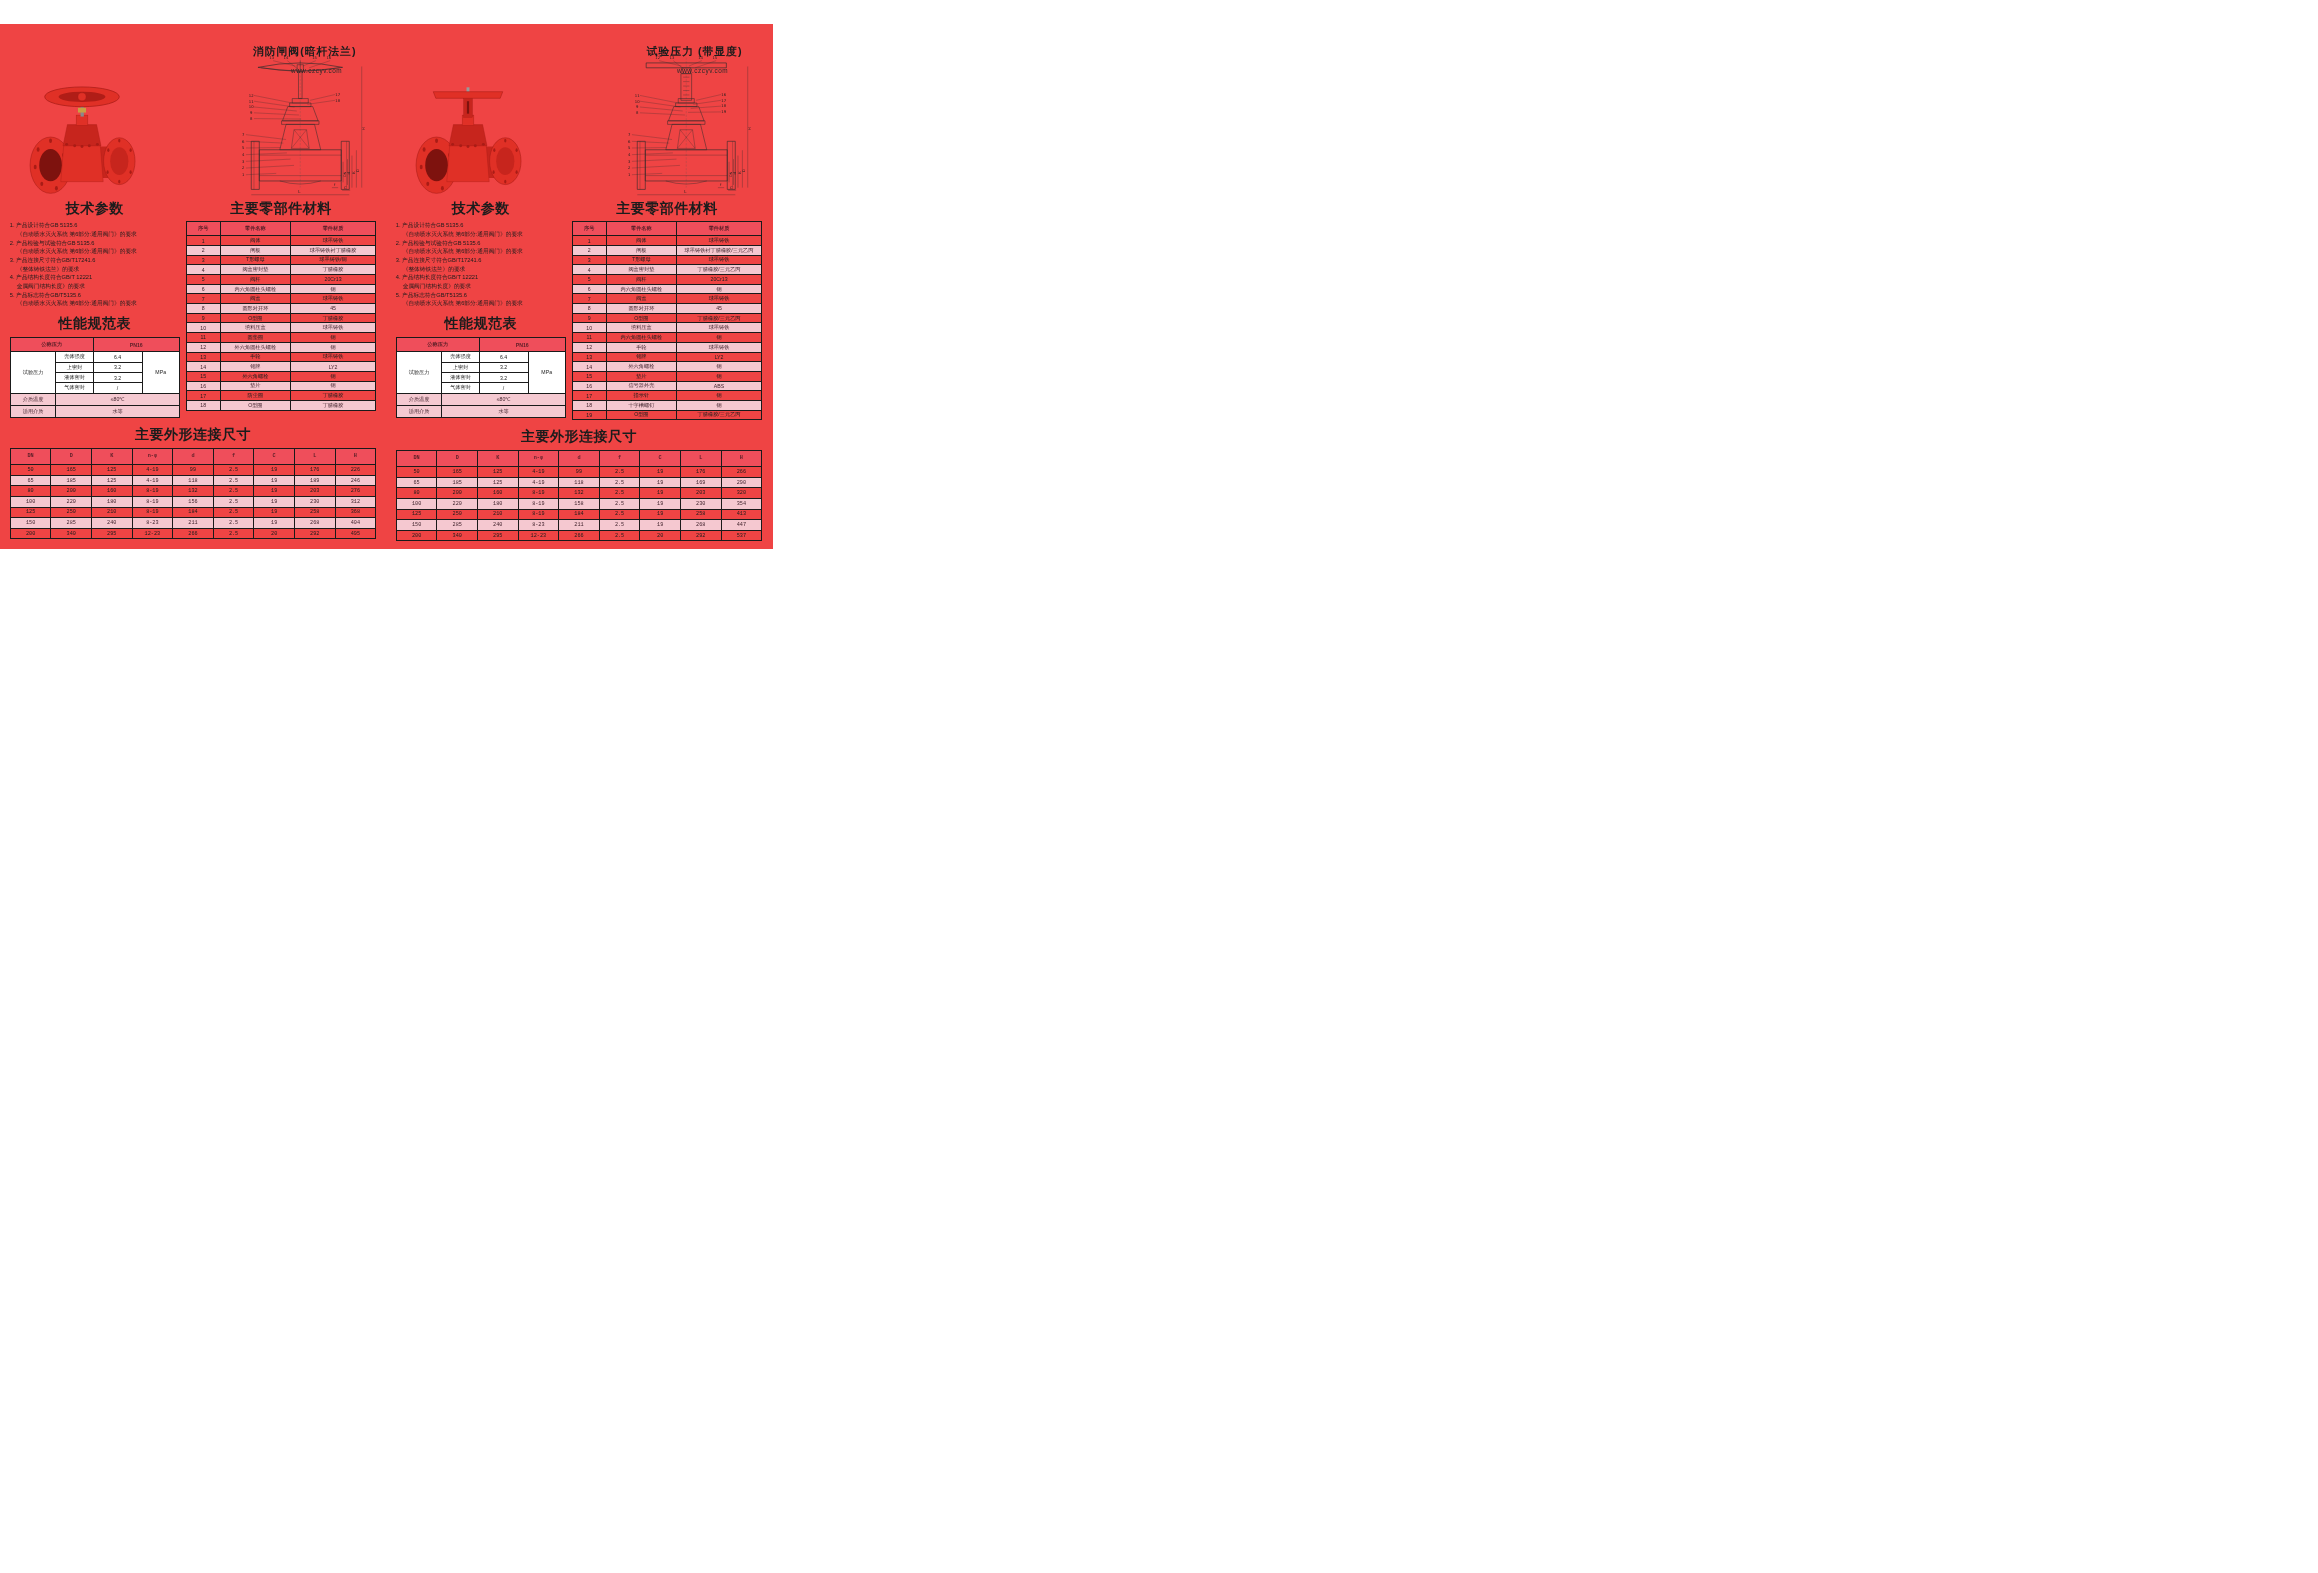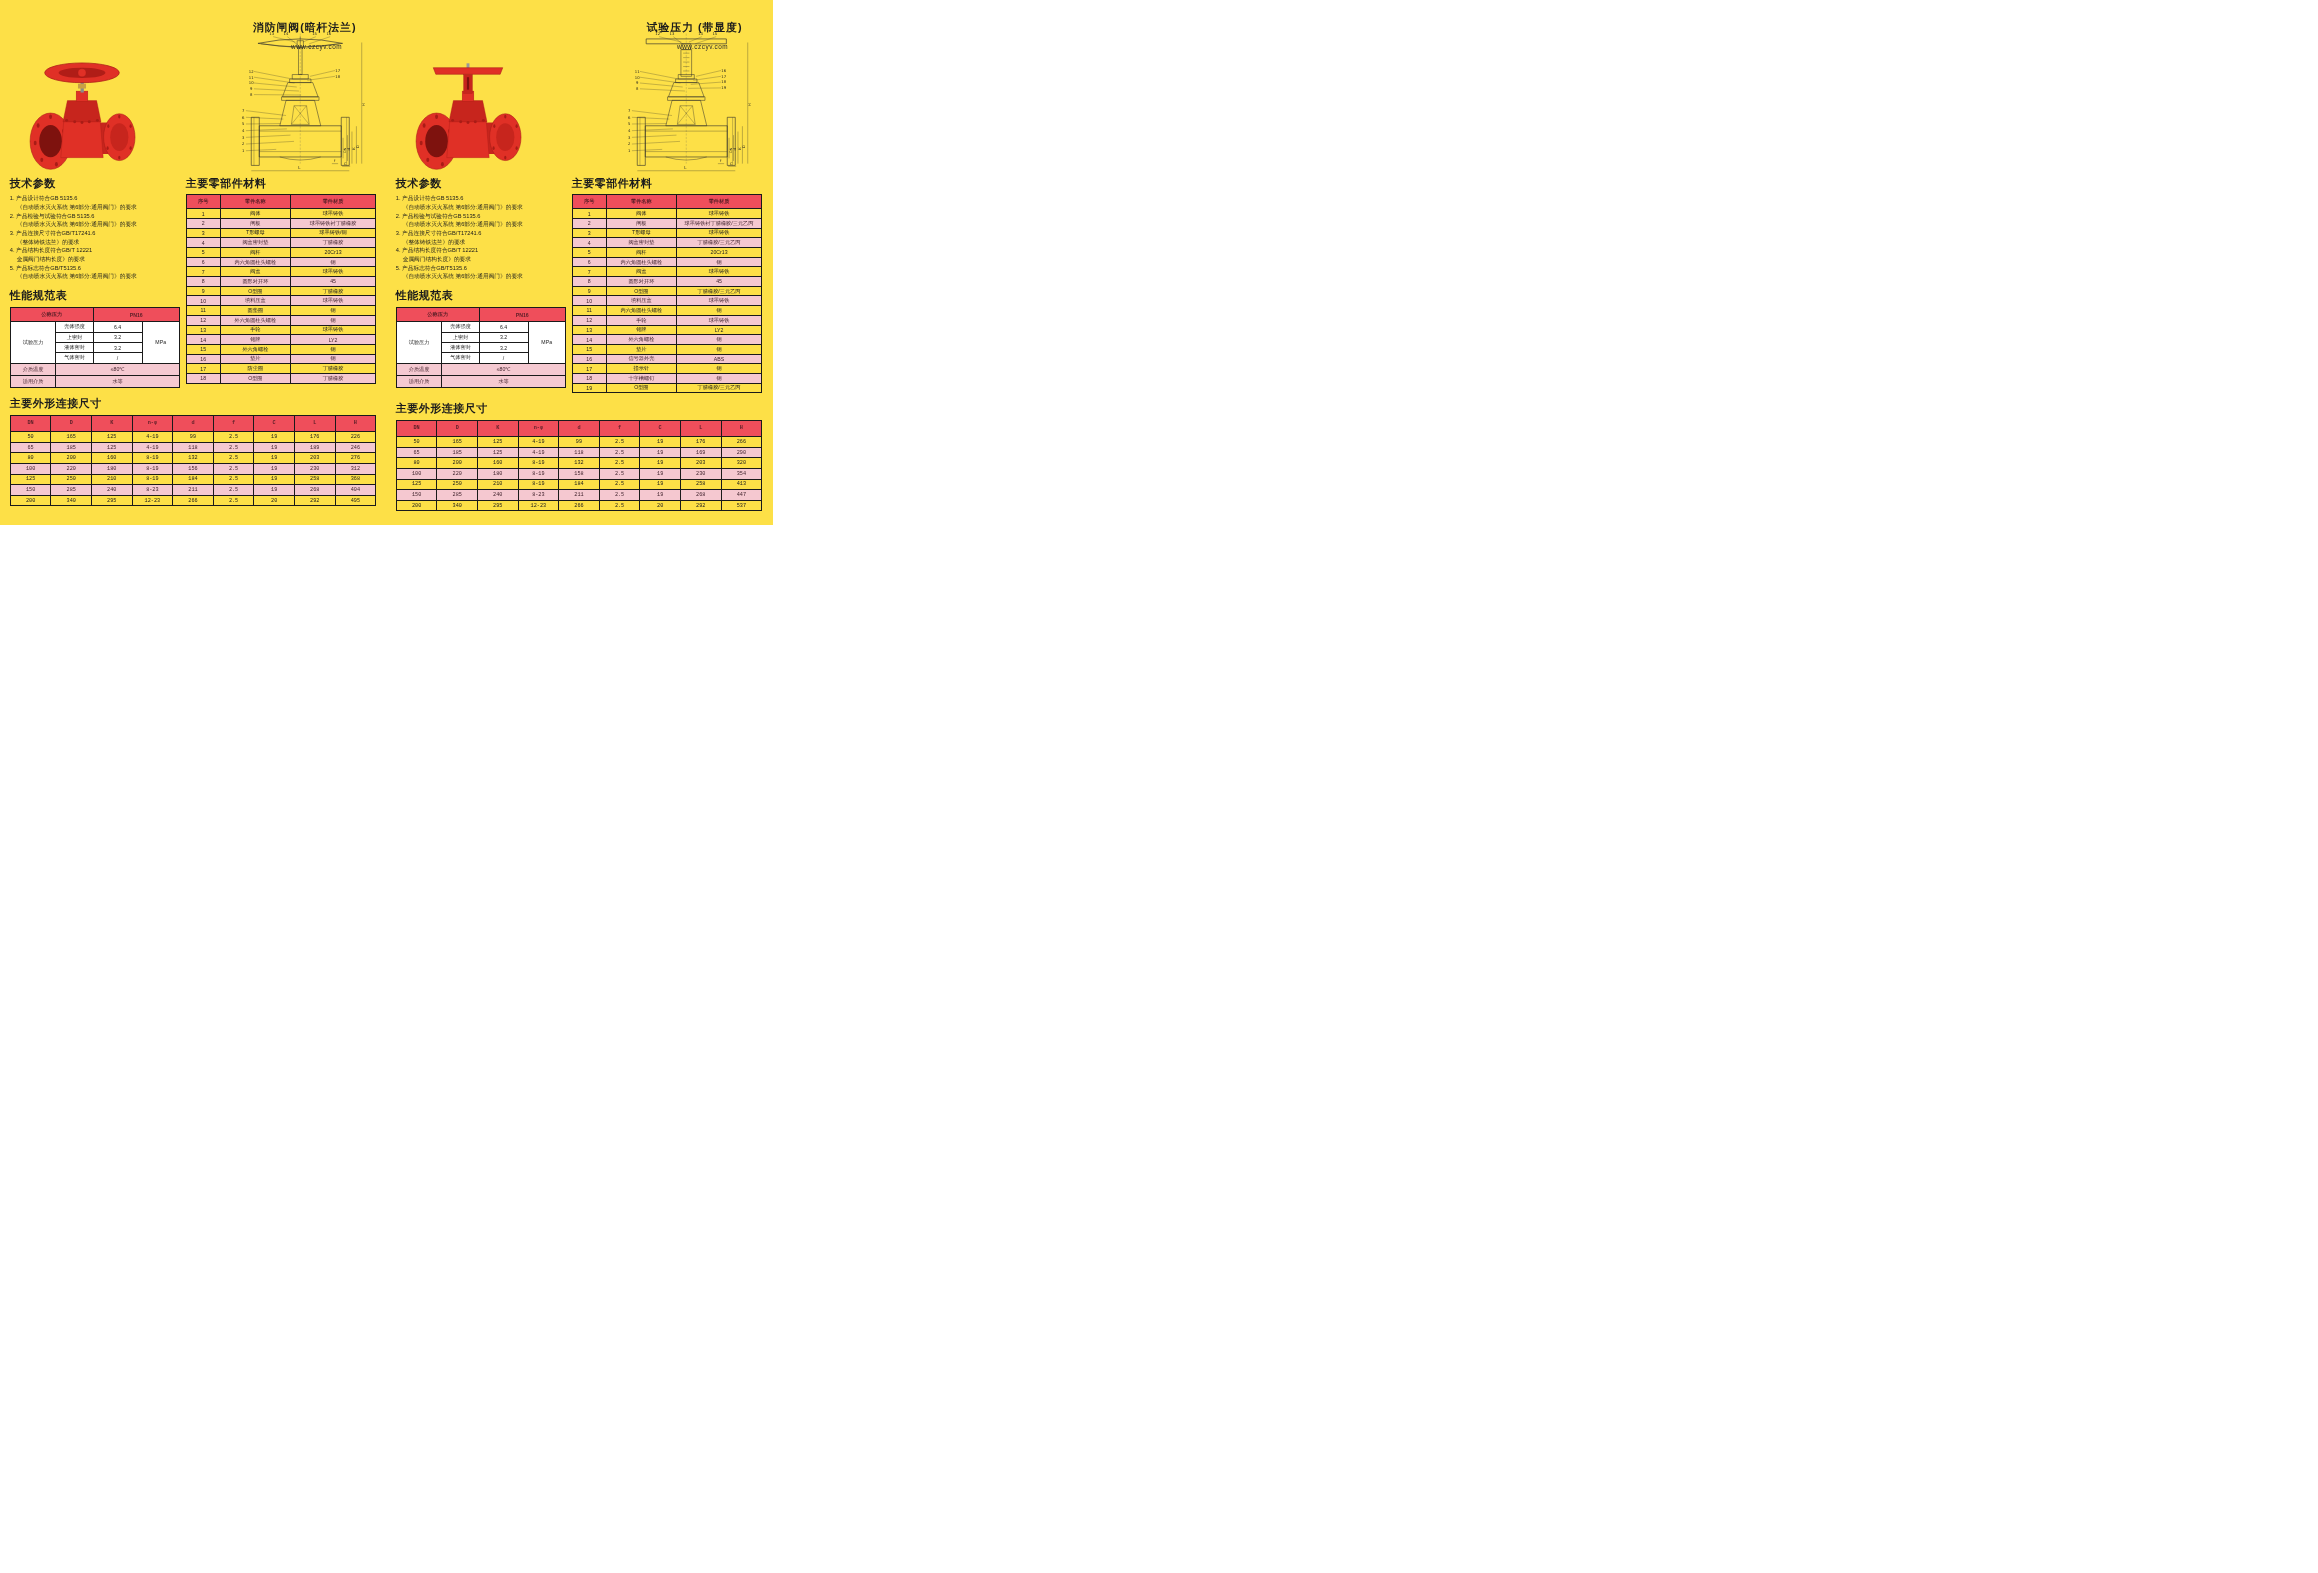--- a/index.html
+++ b/index.html
@@ -1,27 +1,27 @@
 <!DOCTYPE html>
 <html style="font-size:7.9px"><head>
 <meta charset="utf-8">
 <style>
   html,body{margin:0;padding:0;background:#ffffff;}
   body{font-family:"Liberation Sans",sans-serif;color:#1c1c1c;}
-  .sheet{width:773px;height:525px;background:#fde047;display:flex;overflow:hidden;}
+  .sheet{width:773px;height:525px;background:#ef4444;display:flex;overflow:hidden;margin-top:24px;}
   .page{width:386px;box-sizing:border-box;padding:6.9px 9.8px 4.9px 9.8px;position:relative;}
   .title{font-size:10.8px;font-weight:bold;text-align:right;padding-right:19.7px;letter-spacing:1px;margin-top:13.8px;}
   .site{font-size:6.4px;text-align:right;padding-right:34px;margin-top:7.9px;color:#2b2b2b;letter-spacing:0.5px;}
   .figs{position:relative;height:124px;}
   .photo{position:absolute;left:16.7px;top:6.9px;width:112px;height:117px;}
   .diagram{position:absolute;right:0px;top:-19.7px;width:147px;height:147px;}
   .cols{display:flex;gap:5.9px;margin-top:1px;}
   .col-l{width:170px;flex:none;}
   .col-r{flex:1;min-width:0;}
-  .sec{font-size:11px;font-weight:bold;margin:1px 0 3.9px 0;letter-spacing:0.5px;}
+  .sec{font-size:14px;font-weight:bold;margin:1px 0 3.9px 0;letter-spacing:0.5px;text-align:center;}
   .tech{font-size:5.7px;line-height:1.52;}
   .tech .l2{padding-left:6.9px;}
   table{border-collapse:collapse;width:100%;table-layout:fixed;}
   th,td{border:0.8px solid #1a1a1a;text-align:center;padding:0.5px 1px;font-size:5.2px;overflow:hidden;white-space:nowrap;}
   .hd{background:#ef4e5b;color:#5f2029;font-weight:bold;height:11.8px;}
   .parts td{height:7.7px;}
   .parts tbody tr:nth-child(even) td{background:#f5c8d0;color:#42242e;}
   .dimt th{height:14.7px;}
   .dimt td{height:8.6px;}
   .dimt tbody tr:nth-child(even) td{background:#f5c8d0;color:#42242e;}

